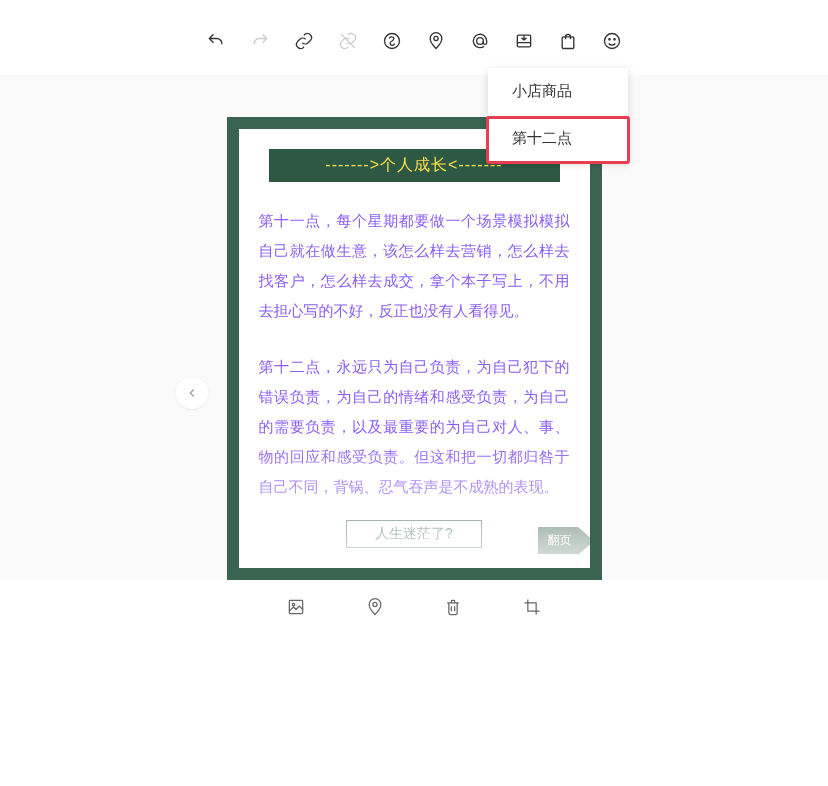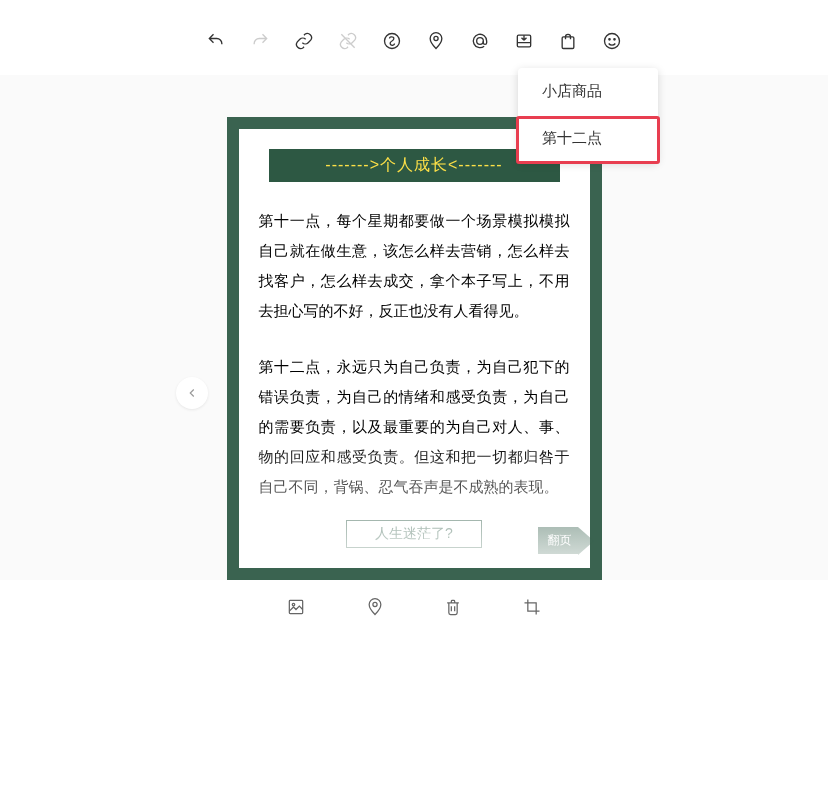--- a/index.html
+++ b/index.html
@@ -17,21 +17,21 @@
       width: 22px; height: 22px;
       display: flex; align-items: center; justify-content: center;
       cursor: pointer;
       color: #333;
     }
     .top-toolbar .icon-btn.disabled { color: #ccc; cursor: default; }
     .top-toolbar svg { width: 20px; height: 20px; stroke: currentColor; fill: none; stroke-width: 1.6; }
 
     .dropdown {
       position: absolute;
-      left: 518px;
+      left: 488px;
       top: 68px;
       width: 140px;
       background: #fff;
       border-radius: 4px;
       box-shadow: 0 2px 8px rgba(0,0,0,0.15);
       overflow: visible;
       z-index: 10;
       font-family: Liberation Serif, serif;
     }
     .dropdown-item {
@@ -98,21 +98,21 @@
       text-align: center;
       padding: 6px 0;
       margin: 0 10px 24px 10px;
       font-size: 16px;
       letter-spacing: 1px;
     }
 
     .content-text {
       font-size: 15px;
       line-height: 2.0;
-      color: #000000;
+      color: #8b5cf6;
       word-break: break-all;
       text-align: justify;
     }
     .content-text p { margin-bottom: 26px; }
     .content-text p:last-child { margin-bottom: 10px; }
 
     .confused-btn {
       display: inline-block;
       border: 1px solid #3a6350;
       color: #3a6350;

